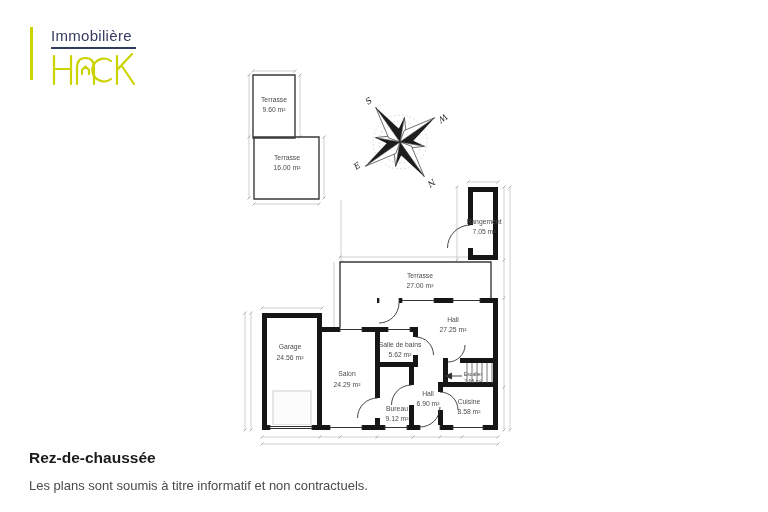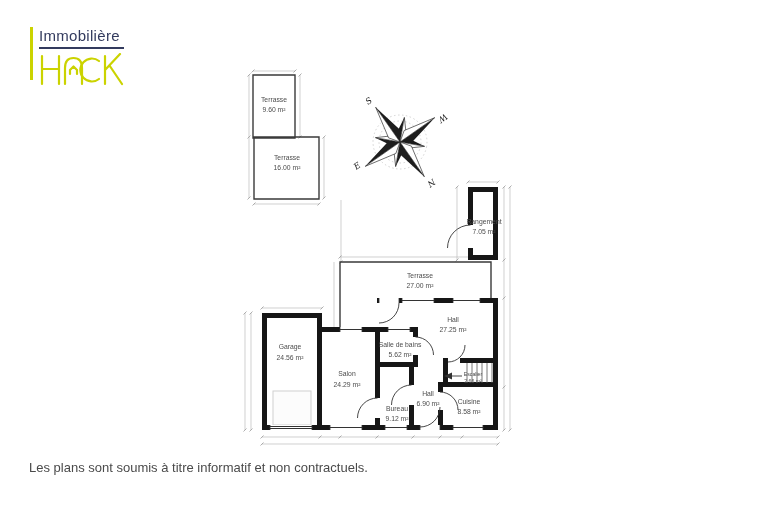--- a/index.html
+++ b/index.html
@@ -1,18 +1,18 @@
 <!DOCTYPE html>
 <html><head>
 <meta charset="utf-8">
 <style>
   html,body{margin:0;padding:0}
   body{width:768px;height:512px;background:#ffffff;position:relative;overflow:hidden;
        font-family:"Liberation Sans",sans-serif}
-  .logo{position:absolute;left:30px;top:27px;display:flex;gap:6px;align-items:flex-start}
+  .logo{position:absolute;left:30px;top:27px;display:flex;gap:18px;align-items:flex-start}
   .logo-bar{width:3px;height:53px;background:#cbd300}
   .logo-top{font-size:15px;color:#333b5e;letter-spacing:.3px;font-weight:400;
             border-bottom:2px solid #333b5e;padding:0 4px 3px 0;display:inline-block}
   svg.hack{margin-top:4px;display:block}
   .footer{position:absolute;left:29px;top:449px}
   .footer-title{font-size:15.5px;font-weight:700;color:#1b1b1b}
   .footer-sub{font-size:13px;color:#4a4a4a;margin-top:11px}
   .plan-svg{position:absolute;left:0;top:0}
   text.rl{font-size:6.8px;fill:#4d4d4d;text-anchor:middle}
   text.rs{font-size:5.2px;fill:#4d4d4d;text-anchor:middle}
@@ -178,14 +178,15 @@
         <path d="M26 31V15Q26 5 34.5 5Q43 5 43 15V31"></path>
         <path d="M31 21V17L34.5 13.5L38 17V21"></path>
         <path d="M60 8A11.5 11.5 0 1 0 60 26"></path>
         <path d="M66 3V31 M66 17L81 1 M70.5 12.5L83 31"></path>
       </g>
     </svg>
   </div>
 </div>
 
 <div class="footer">
+  <div class="footer-title">Rez-de-chaussée</div>
   <div class="footer-sub">Les plans sont soumis à titre informatif et non contractuels.</div>
 </div>
 
 </body></html>

